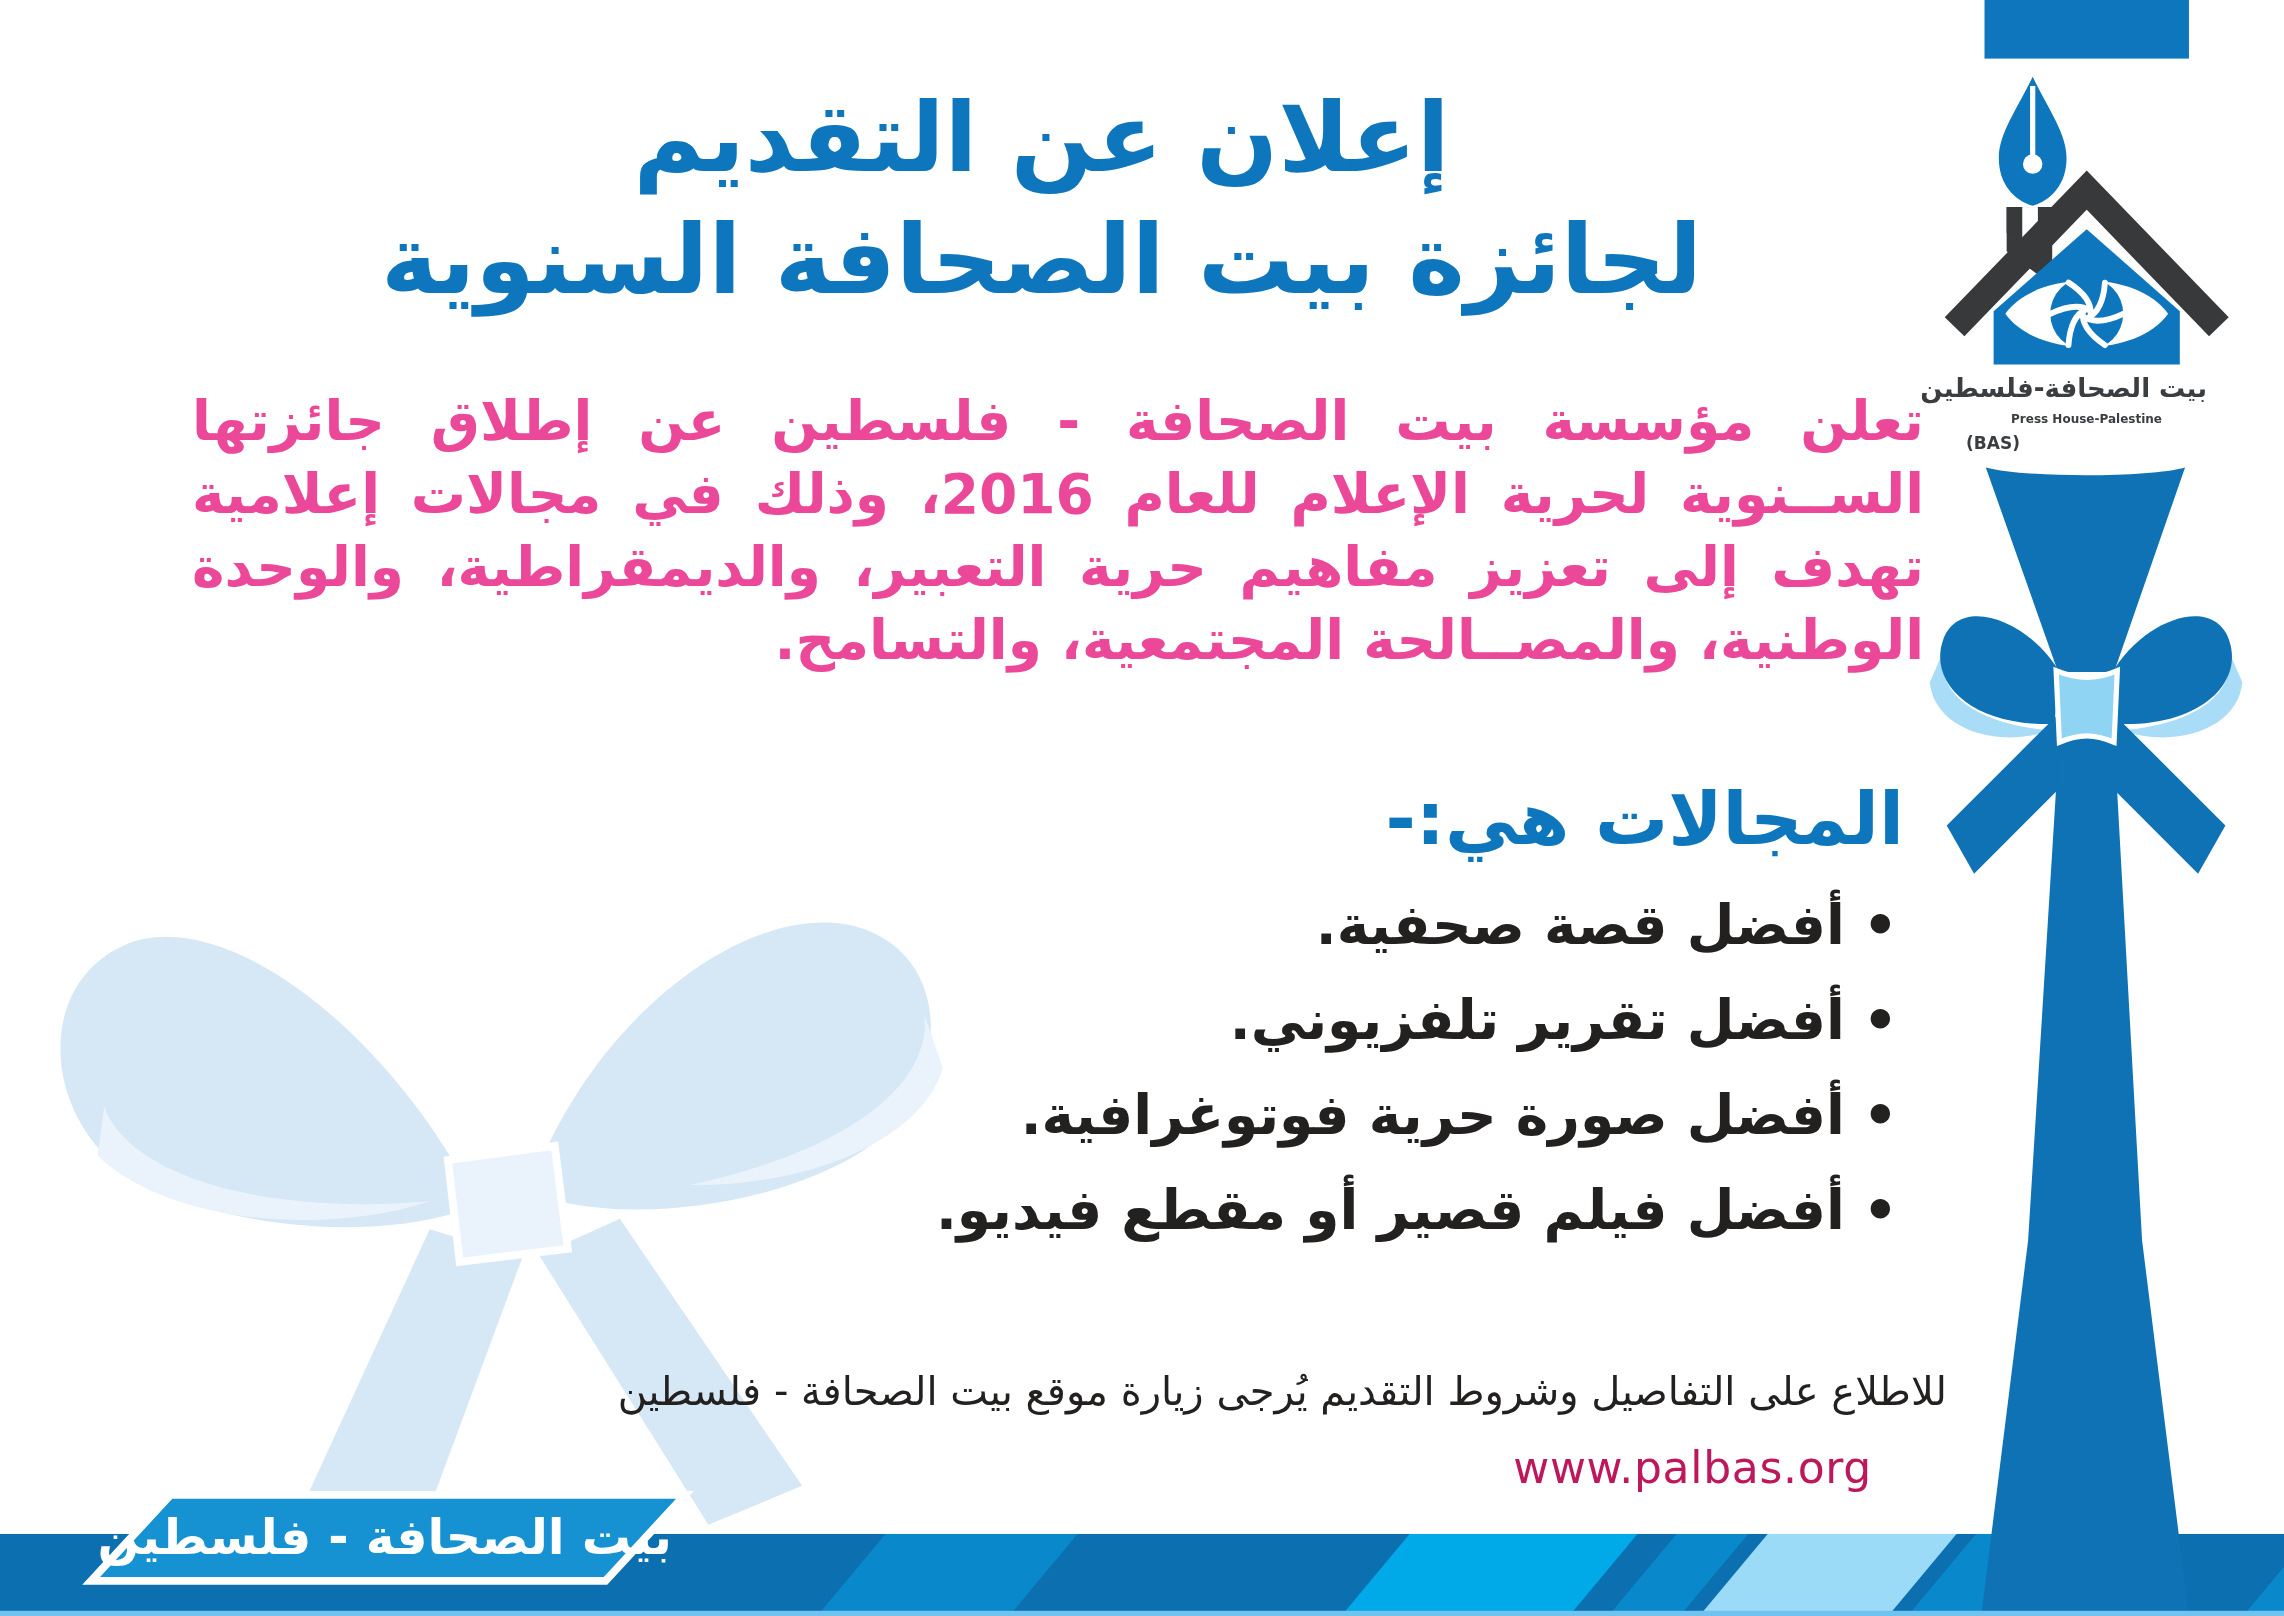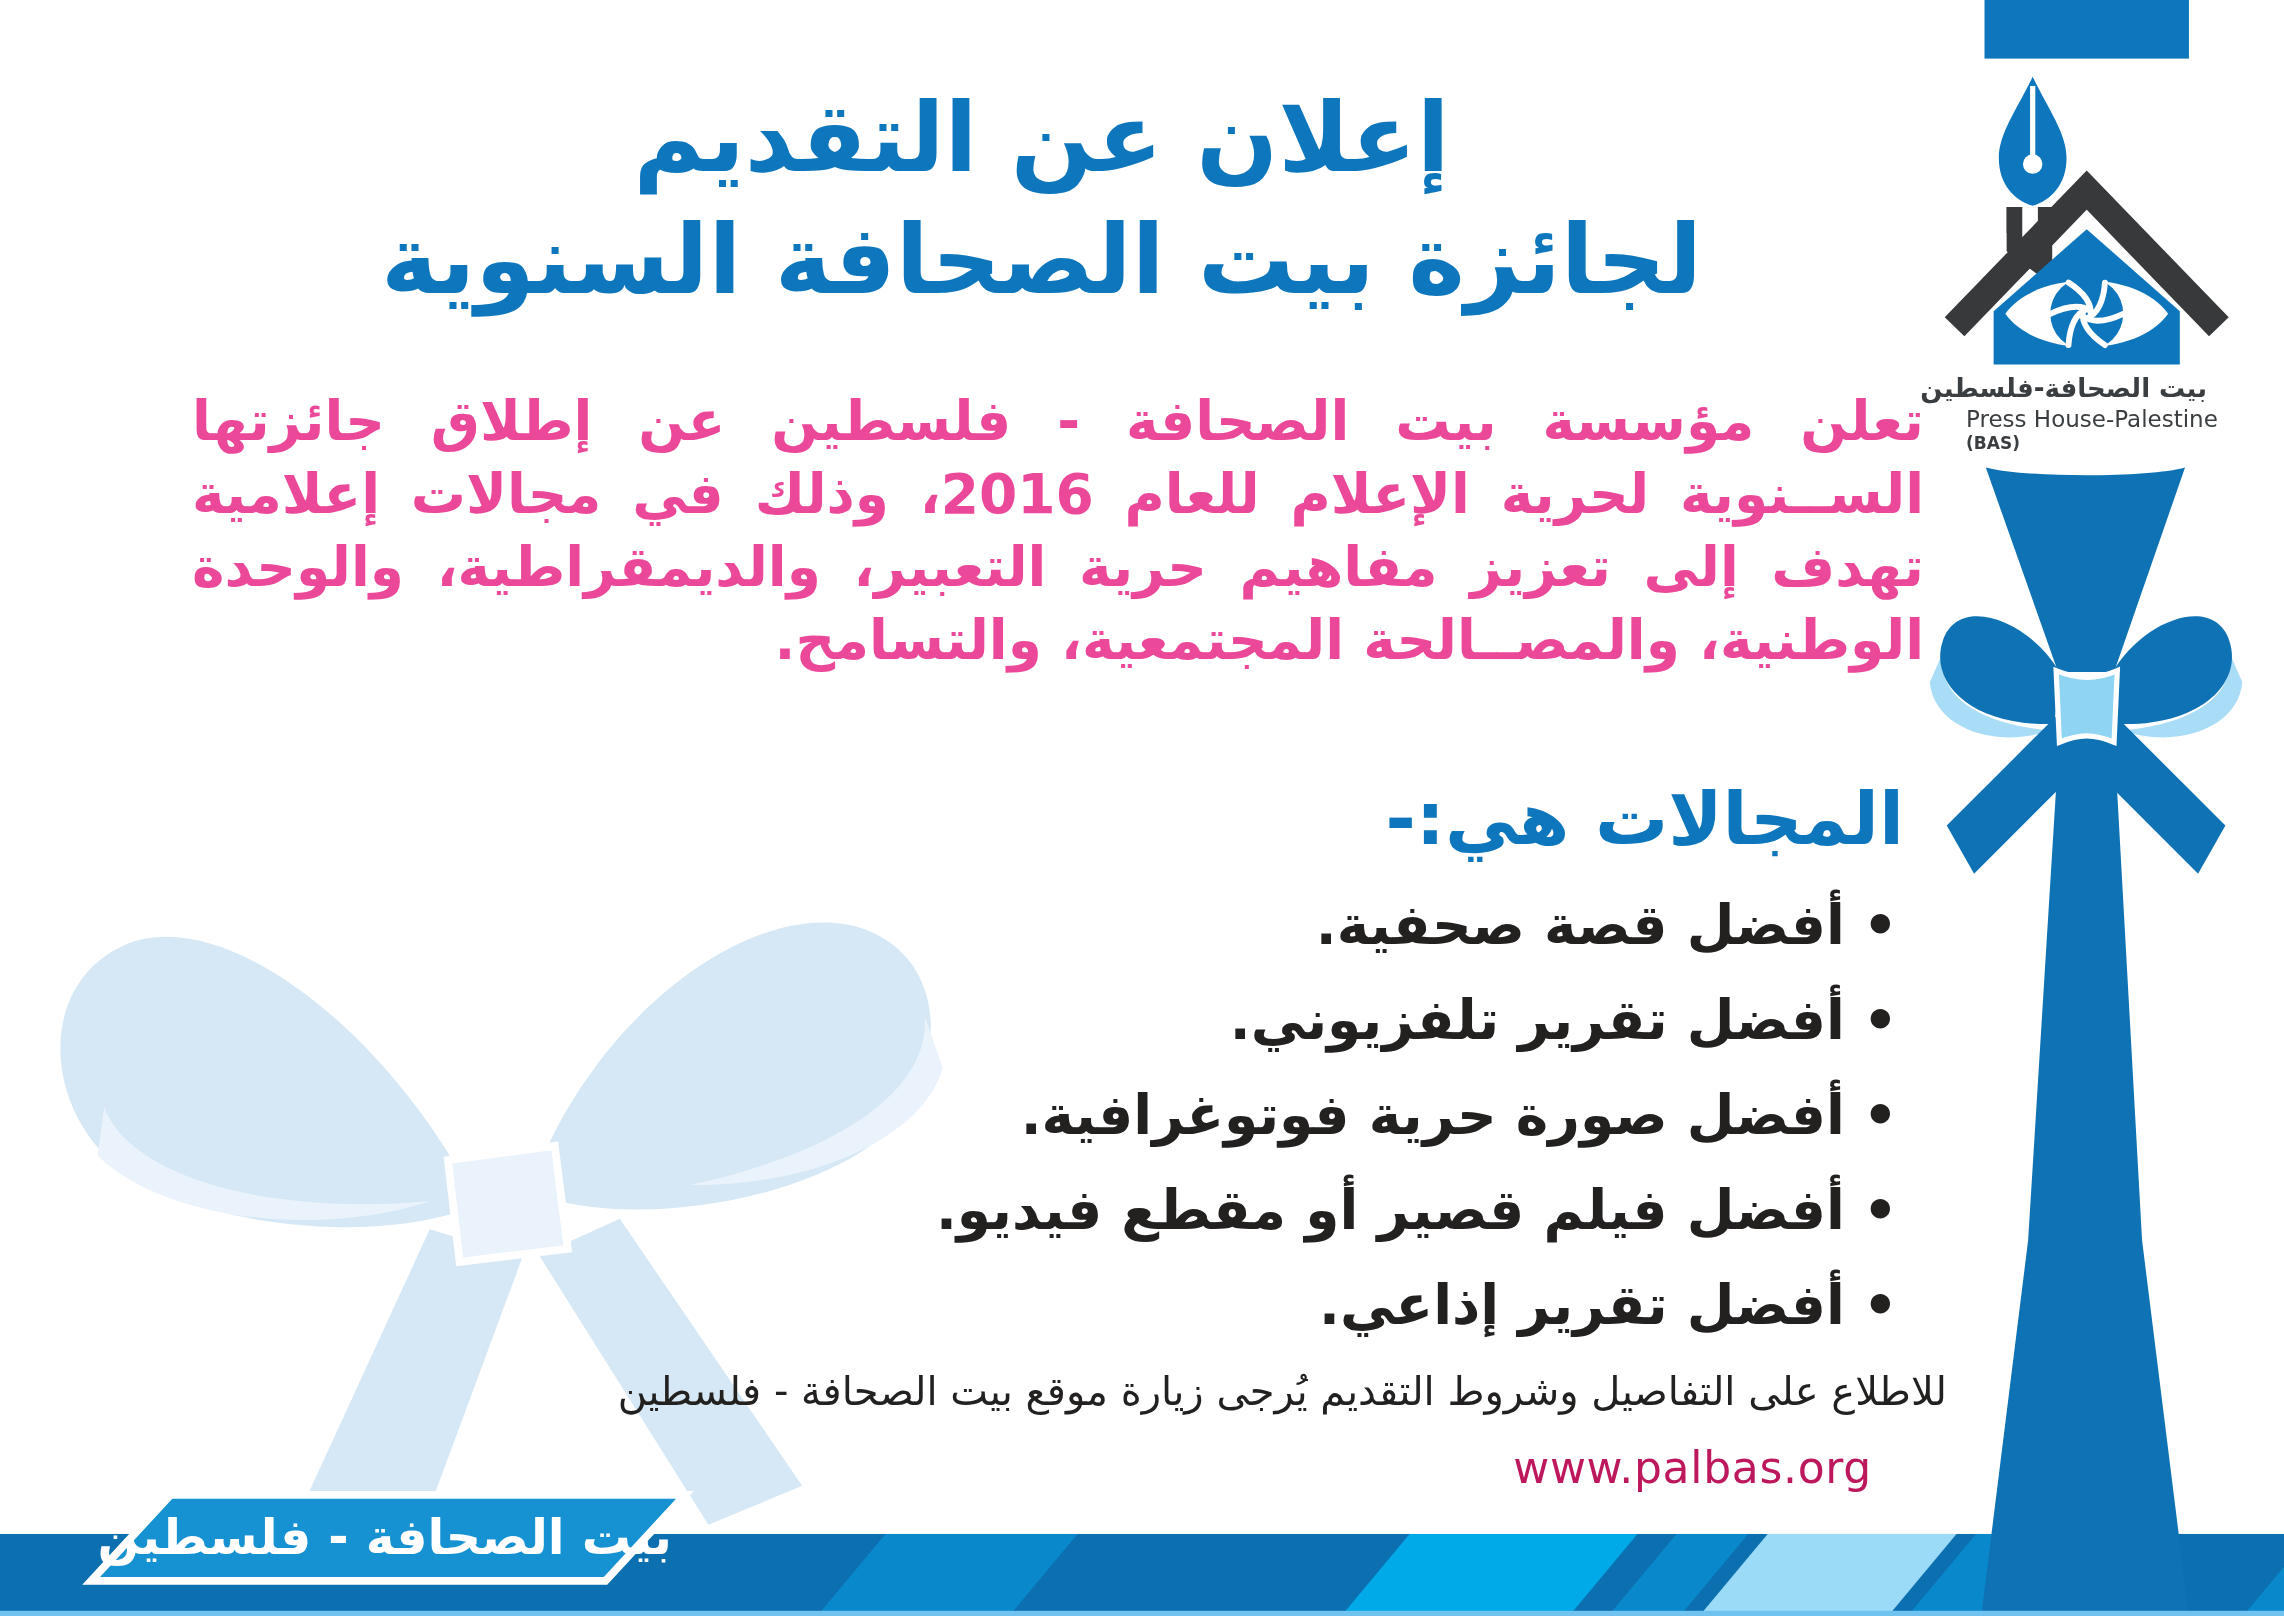--- a/index.html
+++ b/index.html
@@ -49,22 +49,22 @@
     direction:rtl;text-align:center;
     color:#ffffff;font-weight:bold;font-size:49px;line-height:60px;
     white-space:nowrap;
   }
   .logo-text-ar{
     left:1966px;top:372px;width:241px;
     direction:rtl;text-align:center;
     color:#3A3E40;font-weight:bold;font-size:26px;line-height:33px;white-space:nowrap;
   }
   .logo-text-en{
-    left:1966px;top:408px;width:241px;text-align:left;
-    color:#3A3E40;font-weight:normal;font-size:23px;line-height:23.4px;white-space:nowrap;
+    left:1966px;top:408px;width:241px;text-align:center;
+    color:#3A3E40;font-weight:bold;font-size:12px;line-height:23.4px;white-space:nowrap;
   }
   .logo-text-abbr{
     left:1966px;top:432px;width:241px;text-align:left;
     color:#3A3E40;font-weight:bold;font-size:17px;line-height:23.4px;
   }
 </style>
 </head>
 <body>
 
 <div class="poster">
@@ -137,21 +137,20 @@
 
   <div class="abs body-par">تعلن مؤسسة بيت الصحافة - فلسطين عن إطلاق جائزتها الســنوية لحرية الإعلام للعام 2016، وذلك في مجالات إعلامية تهدف إلى تعزيز مفاهيم حرية التعبير، والديمقراطية، والوحدة الوطنية، والمصــالحة المجتمعية، والتسامح.</div>
 
   <div class="abs fields-heading">المجالات هي:-</div>
 
   <div class="abs bullets">
     <div class="bullet-row"><span class="marker">•</span><span>أفضل قصة صحفية.</span></div>
     <div class="bullet-row"><span class="marker">•</span><span>أفضل تقرير تلفزيوني.</span></div>
     <div class="bullet-row"><span class="marker">•</span><span>أفضل صورة حرية فوتوغرافية.</span></div>
     <div class="bullet-row"><span class="marker">•</span><span>أفضل فيلم قصير أو مقطع فيديو.</span></div>
-    <div class="bullet-row"><span class="marker">•</span><span>أفضل تقرير إذاعي.</span></div>
   </div>
 
   <div class="abs footer-note">للاطلاع على التفاصيل وشروط التقديم يُرجى زيارة موقع بيت الصحافة - فلسطين</div>
 
   <div class="abs website">www.palbas.org</div>
 
   <div class="abs banner-label">بيت الصحافة - فلسطين</div>
 
   <div class="abs logo-text-ar">بيت الصحافة-فلسطين</div>
   <div class="abs logo-text-en">Press House-Palestine</div>

